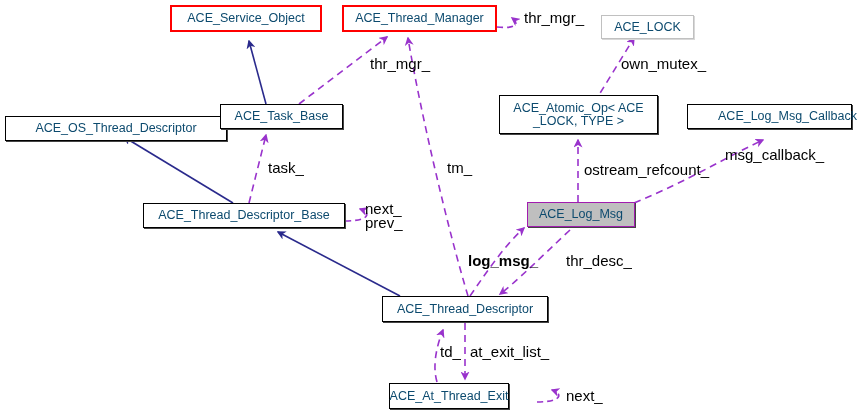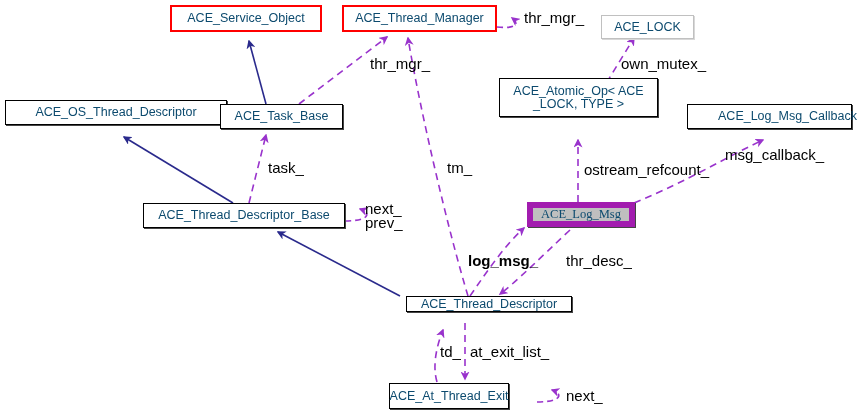--- a/index.html
+++ b/index.html
@@ -46,23 +46,22 @@
     border: 2px solid #ff0000;
     box-shadow: none;
   }
   .node.gray-border {
     border: 1px solid #c0c0c0;
     box-shadow: 1px 1px 0 0 #d8d8d8;
     margin-top: 9px;
   }
   .node.highlight {
     background: #bfbfbf;
-    border: 6px solid #a21caf;
+    border: 1px solid #a21caf;
     box-shadow: 1px 1px 0 0 #444444;
-    font-family: Liberation Serif, serif;
   }
   .edge-label {
     position: absolute;
     font-family: "Liberation Sans", sans-serif;
     font-size: 15px;
     color: #000000;
     white-space: pre;
     line-height: 13px;
   }
 </style>
@@ -137,46 +136,46 @@
   </div>
 
   <div class="node red" style="left:342px; top:5px; width:155px; height:27px;">
     <span>ACE_Thread_Manager</span>
   </div>
 
   <div class="node gray-border" style="left:601px; top:6px; width:93px; height:24px;">
     <span>ACE_LOCK</span>
   </div>
 
-  <div class="node thick" style="left:5px; top:100px; width:222px; height:25px;">
+  <div class="node thick" style="left:5px; top:116px; width:222px; height:25px;">
     <span>ACE_OS_Thread_Descriptor</span>
   </div>
 
   <div class="node thick" style="left:220px; top:104px; width:123px; height:25px;">
     <span>ACE_Task_Base</span>
   </div>
 
-  <div class="node thick" style="left:499px; top:78px; width:159px; height:39px;">
+  <div class="node thick" style="left:499px; top:95px; width:159px; height:39px;">
     <span>ACE_Atomic_Op&lt; ACE
 _LOCK, TYPE &gt;</span>
   </div>
 
   <div class="node thick" style="left:687px; top:104px; width:165px; height:25px;padding-left:36px;">
     <span>ACE_Log_Msg_Callback</span>
   </div>
 
   <div class="node thick" style="left:143px; top:203px; width:202px; height:25px;">
     <span>ACE_Thread_Descriptor_Base</span>
   </div>
 
   <div class="node highlight" style="left:527px; top:202px; width:108px; height:25px;">
     <span>ACE_Log_Msg</span>
   </div>
 
-  <div class="node thick" style="left:382px; top:296px; width:166px; height:16px;margin-left:24px;">
+  <div class="node thick" style="left:382px; top:296px; width:166px; height:26px;">
     <span>ACE_Thread_Descriptor</span>
   </div>
 
   <div class="node thick" style="left:389px; top:383px; width:120px; height:26px;">
     <span>ACE_At_Thread_Exit</span>
   </div>
 
   <div class="edge-label" style="left:524px; top:11px;">thr_mgr_</div>
 
   <div class="edge-label" style="left:621px; top:57px;">own_mutex_</div>

